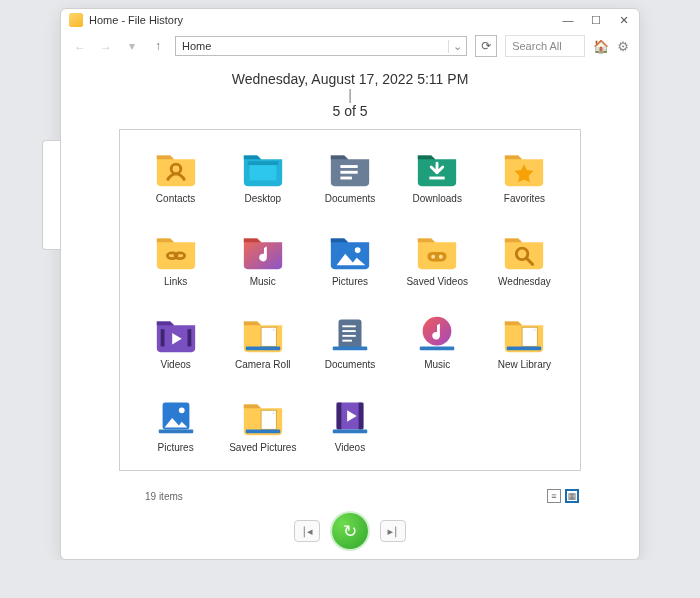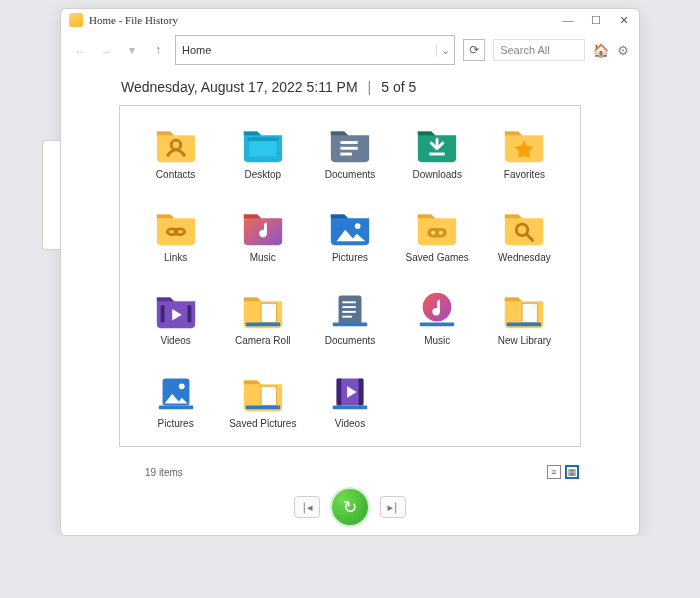--- a/index.html
+++ b/index.html
@@ -18,21 +18,20 @@
     border-radius: 6px;
     box-shadow: 0 4px 18px rgba(0,0,0,.1);
     overflow: hidden;
   }
   .titlebar {
     display: flex;
     align-items: center;
     padding: 4px 8px;
     font-size: 11px;
     color: #333;
-    font-family: Liberation Serif, serif;
   }
   .titlebar .app-icon {
     width: 14px; height: 14px;
     background: linear-gradient(145deg,#ffd66e,#f7b728);
     border-radius: 2px;
     margin-right: 6px;
   }
   .titlebar .title { flex: 1; }
   .win-ctrls { display: flex; gap: 14px; color: #555; }
   .win-ctrls span { font-size: 11px; cursor: default; width:14px; text-align:center;}
@@ -45,46 +44,47 @@
   .nav-btn {
     width: 18px; height: 18px;
     display:flex; align-items:center; justify-content:center;
     color:#777; font-size:12px;
   }
   .nav-btn.disabled { color:#ccc; }
   .address-bar {
     flex: 1;
     display:flex; align-items:center;
     border: 1px solid #bdbdbd;
-    height: 30px;
+    height: 20px;
     background:#fff;
     font-size:11px;
   }
   .address-bar .addr-text { flex:1; padding: 0 6px; color:#333;}
   .address-bar .dropdown-btn { width:18px; border-left:1px solid #ddd; text-align:center; color:#888;}
   .refresh-btn {
     width:22px; height:22px;
     border:1px solid #bdbdbd;
     display:flex; align-items:center; justify-content:center;
     color:#666; font-size:12px;
   }
   .search-box {
-    width: 92px; height: 22px;
+    width: 80px; height: 22px;
     border:1px solid #e0e0e0;
     font-size:11px;
     padding: 0 6px;
     color:#888;
     display:flex; align-items:center;
   }
   .tool-icon { color:#888; font-size:13px; }
   .content-header {
     display:flex; align-items:center;
     padding: 8px 60px 6px 60px;
     font-size: 14px;
     color:#333;
+    flex-direction:column;
   }
   .content-header .line { color:#888; margin: 0 10px; }
   .viewer {
     margin: 4px 58px 14px 58px;
     border: 1px solid #cfcfcf;
     background:#fff;
     padding: 14px 14px 2px 14px;
   }
   .sidenotch {
     position:absolute;
@@ -293,21 +293,21 @@
         <div class="item">
     <div class="icon">
             <svg viewBox="0 0 48 48" width="46" height="46">
               <path d="M4 12h14l4 4h22v24a4 4 0 0 1-4 4H8a4 4 0 0 1-4-4z" fill="#ffcb55"></path>
               <path d="M4 12h14l4 4H4z" fill="#e8a93a"></path>
               <rect x="14" y="26" width="20" height="10" rx="5" fill="#d9921a"></rect>
               <circle cx="20" cy="31" r="2" fill="#ffe39a"></circle>
               <circle cx="28" cy="31" r="2" fill="#ffe39a"></circle>
             </svg>
           </div>
-    <div class="label">Saved Games</div>
+    <div class="label">Saved Videos</div>
         </div>
         <div class="item">
     <div class="icon">
             <svg viewBox="0 0 48 48" width="46" height="46">
               <path d="M4 12h14l4 4h22v24a4 4 0 0 1-4 4H8a4 4 0 0 1-4-4z" fill="#ffcb55"></path>
               <path d="M4 12h14l4 4H4z" fill="#e8a93a"></path>
               <circle cx="22" cy="28" r="6" fill="none" stroke="#c07c12" stroke-width="3"></circle>
               <path d="M27 33l6 6" stroke="#c07c12" stroke-width="3" stroke-linecap="round"></path>
             </svg>
           </div>

